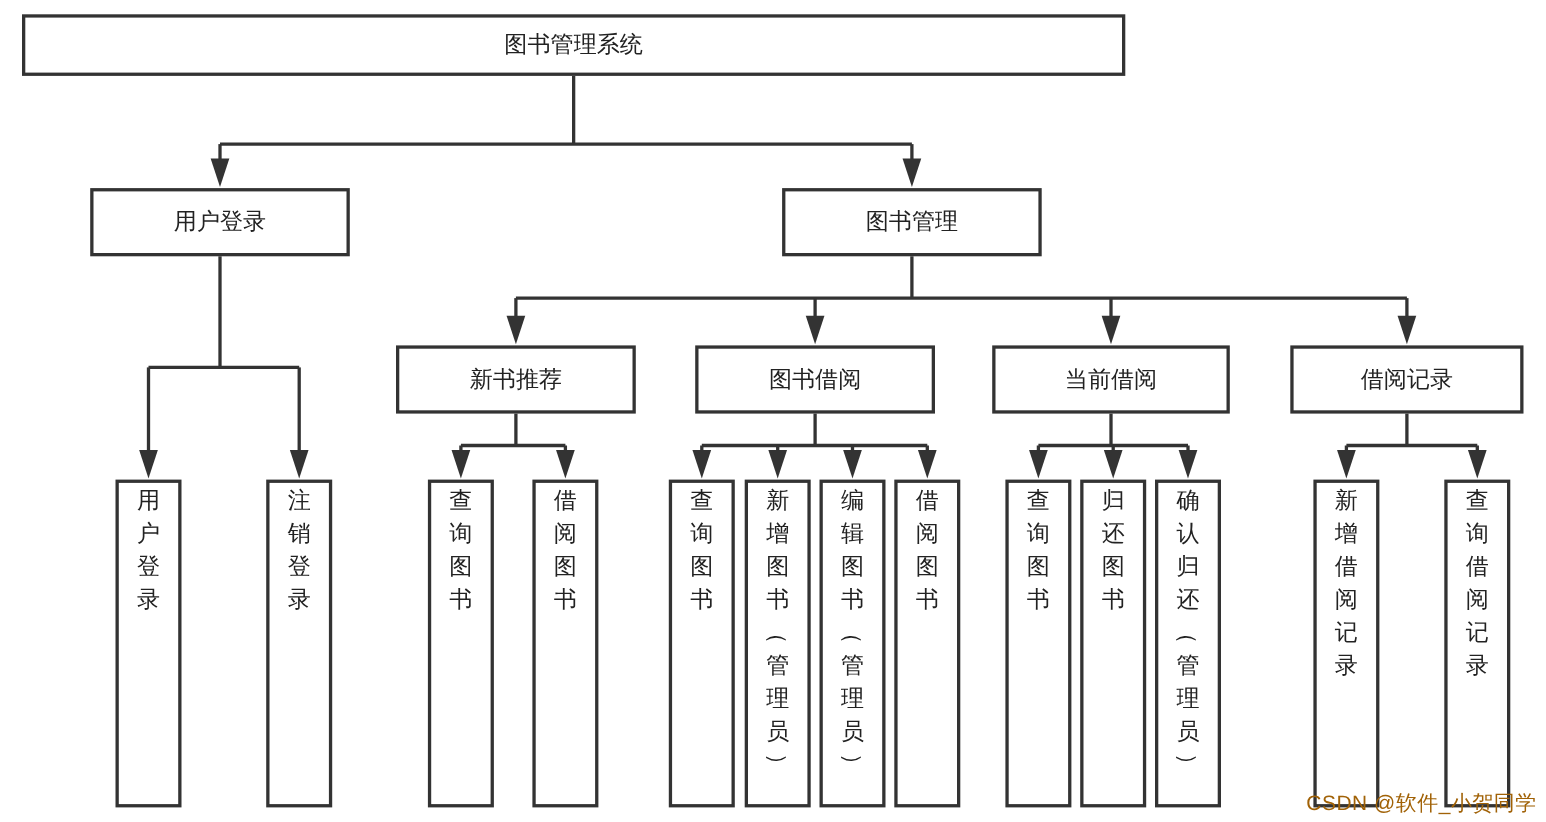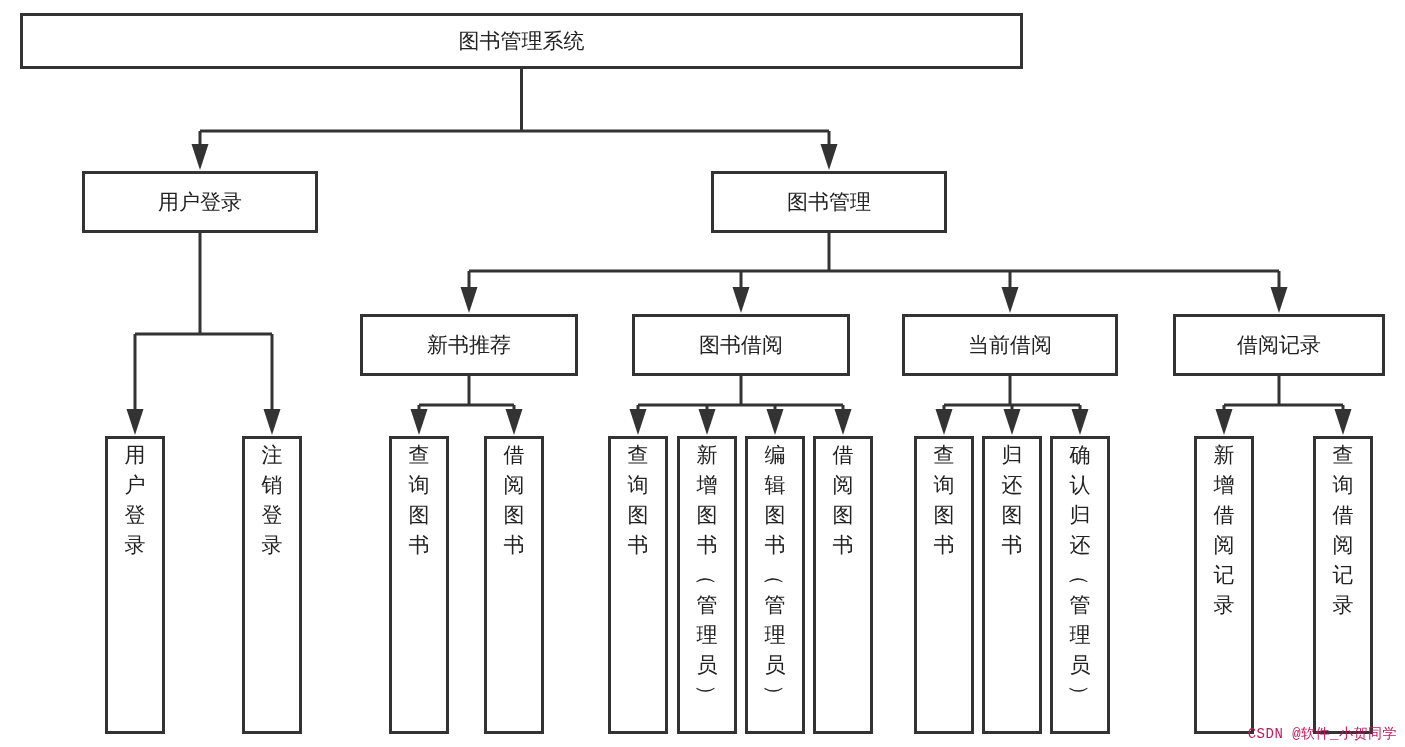--- a/index.html
+++ b/index.html
@@ -48,23 +48,23 @@
   .node-label-vert {
     fill: #222222;
     font-family: "Liberation Sans", "DejaVu Sans", sans-serif;
     font-size: 21px;
     text-anchor: middle;
   }
   .watermark {
     position: absolute;
     right: 8px;
     bottom: 4px;
-    font-family: Liberation Mono, monospace;
-    font-size: 14px;
-    color: #be185d;
+    font-family: Liberation Sans, sans-serif;
+    font-size: 19px;
+    color: #a16207;
     white-space: nowrap;
     letter-spacing: 0.5px;
     pointer-events: none;
   }
 </style>
 </head>
 <body>
 
 <div id="stage">
   <svg id="diagram-svg" viewBox="0 0 1405 747" xmlns="http://www.w3.org/2000/svg">

